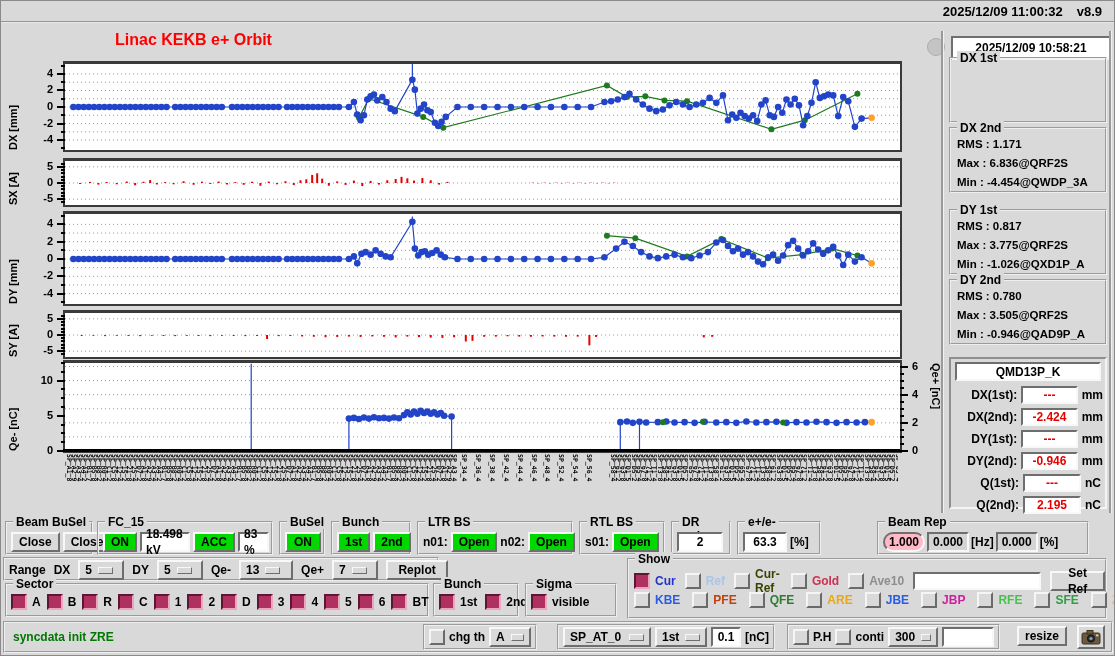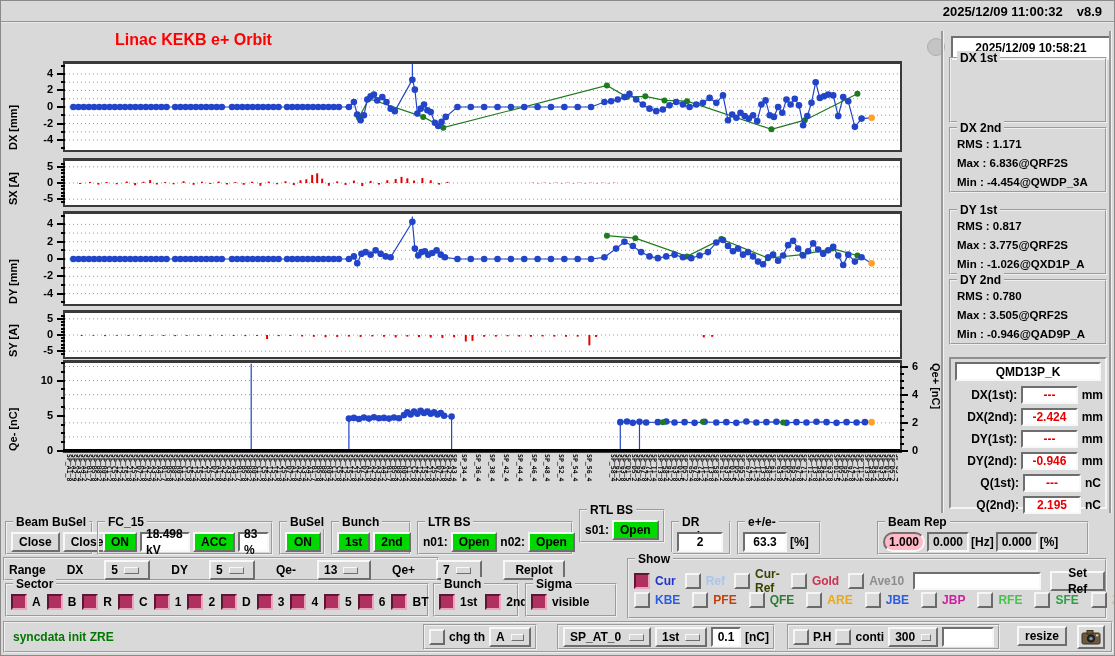--- a/index.html
+++ b/index.html
@@ -954,21 +954,21 @@
   </div>
   <div class="g" style="left:416px;top:520px;width:156px;height:34px;">
     <span class="glabel">LTR BS</span>
     <div class="grow">
       <span class="lbl">n01:</span>
       <button class="btn green">Open</button>
       <span class="lbl">n02:</span>
       <button class="btn green">Open</button>
     </div>
   </div>
-  <div class="g" style="left:578px;top:508px;width:86px;height:34px;">
+  <div class="g" style="left:578px;top:520px;width:86px;height:34px;">
     <span class="glabel">RTL BS</span>
     <div class="grow">
       <span class="lbl">s01:</span>
       <button class="btn green">Open</button>
     </div>
   </div>
   <div class="g" style="left:670px;top:520px;width:60px;height:34px;">
     <span class="glabel">DR pulse</span>
     <div class="grow">
       <span class="field" style="width:46px;">2</span>
@@ -986,21 +986,21 @@
     <div class="grow" style="gap:2px;">
       <span class="field pink" style="width:42px;border-radius:10px;">1.000</span>
       <span class="field gray" style="width:42px;">0.000</span>
       <span class="lbl">[Hz]</span>
       <span class="field gray" style="width:42px;">0.000</span>
       <span class="lbl">[%]</span>
     </div>
   </div>
 
   <div class="g" style="left:2px;top:556px;width:436px;height:24px;">
-    <div style="position:absolute;left:4px;top:1px;display:flex;align-items:center;gap:21px;">
+    <div style="position:absolute;left:4px;top:1px;display:flex;align-items:center;gap:8px;">
       <span class="lbl">Range</span>
       <span class="lbl">DX</span>
       <span class="opt" style="width:46px;">
           <span>5</span>
           <span class="mbar"></span>
         </span>
       <span class="lbl">DY</span>
       <span class="opt" style="width:46px;">
           <span>5</span>
           <span class="mbar"></span>

